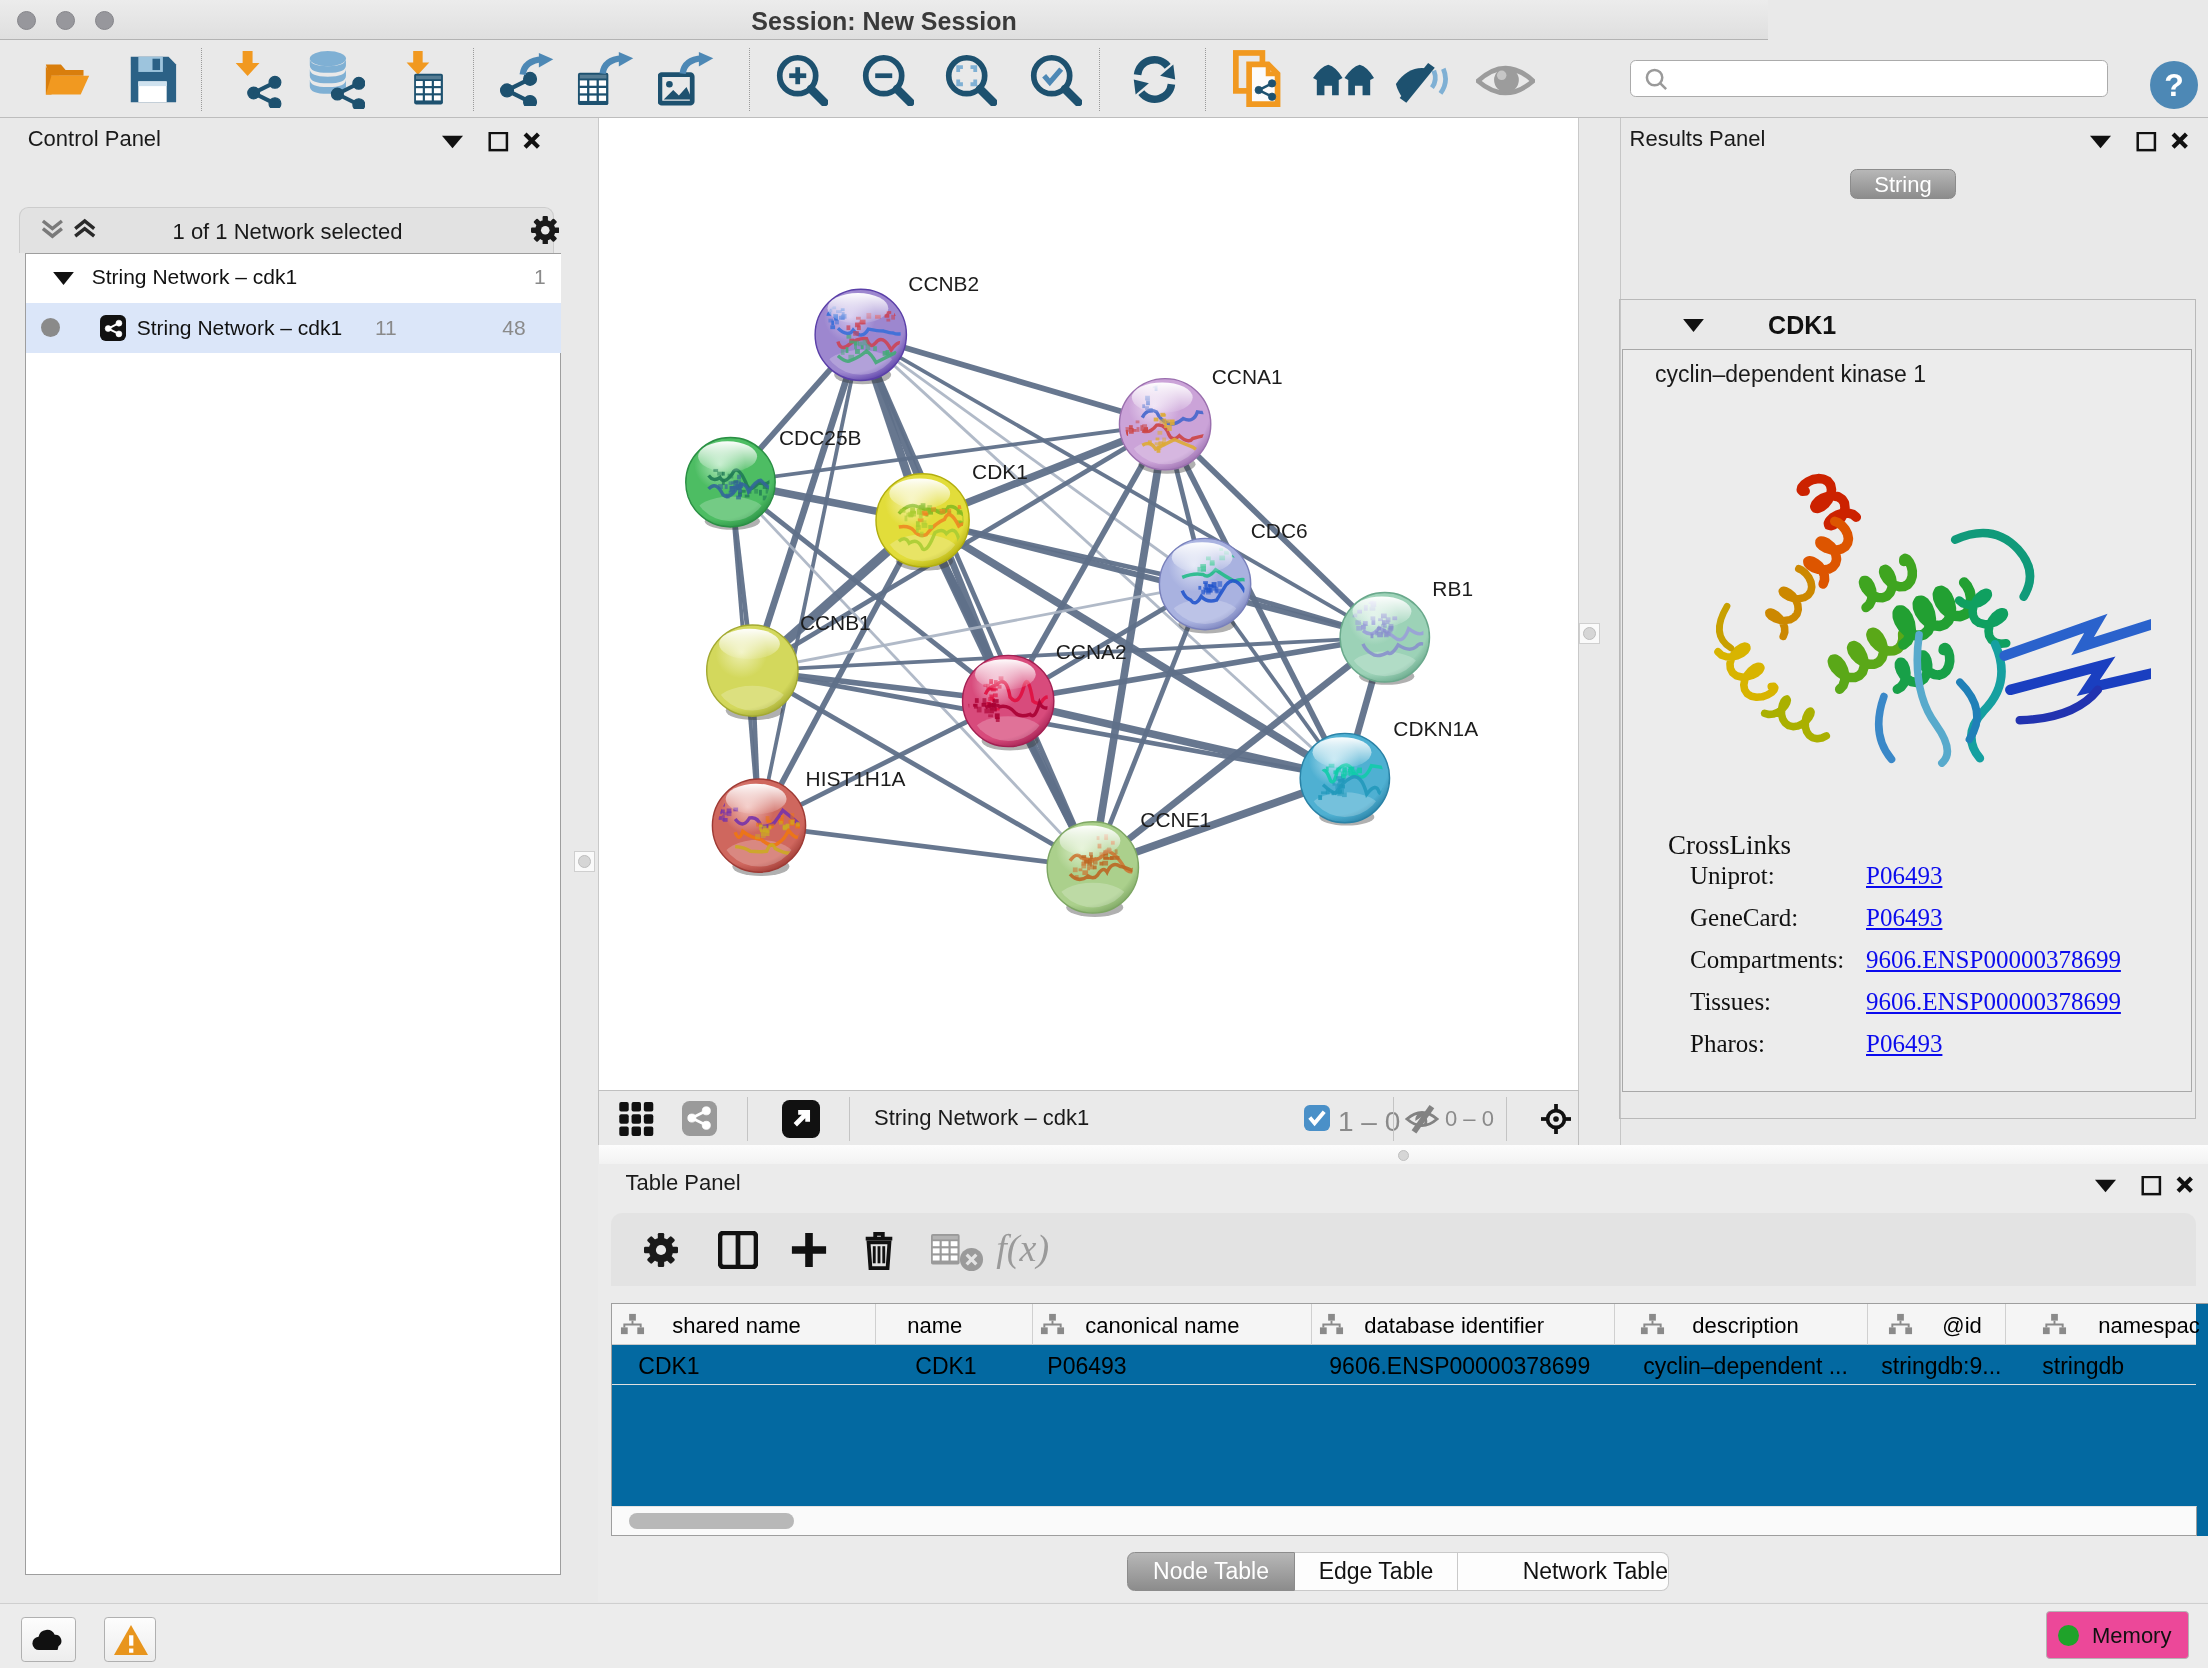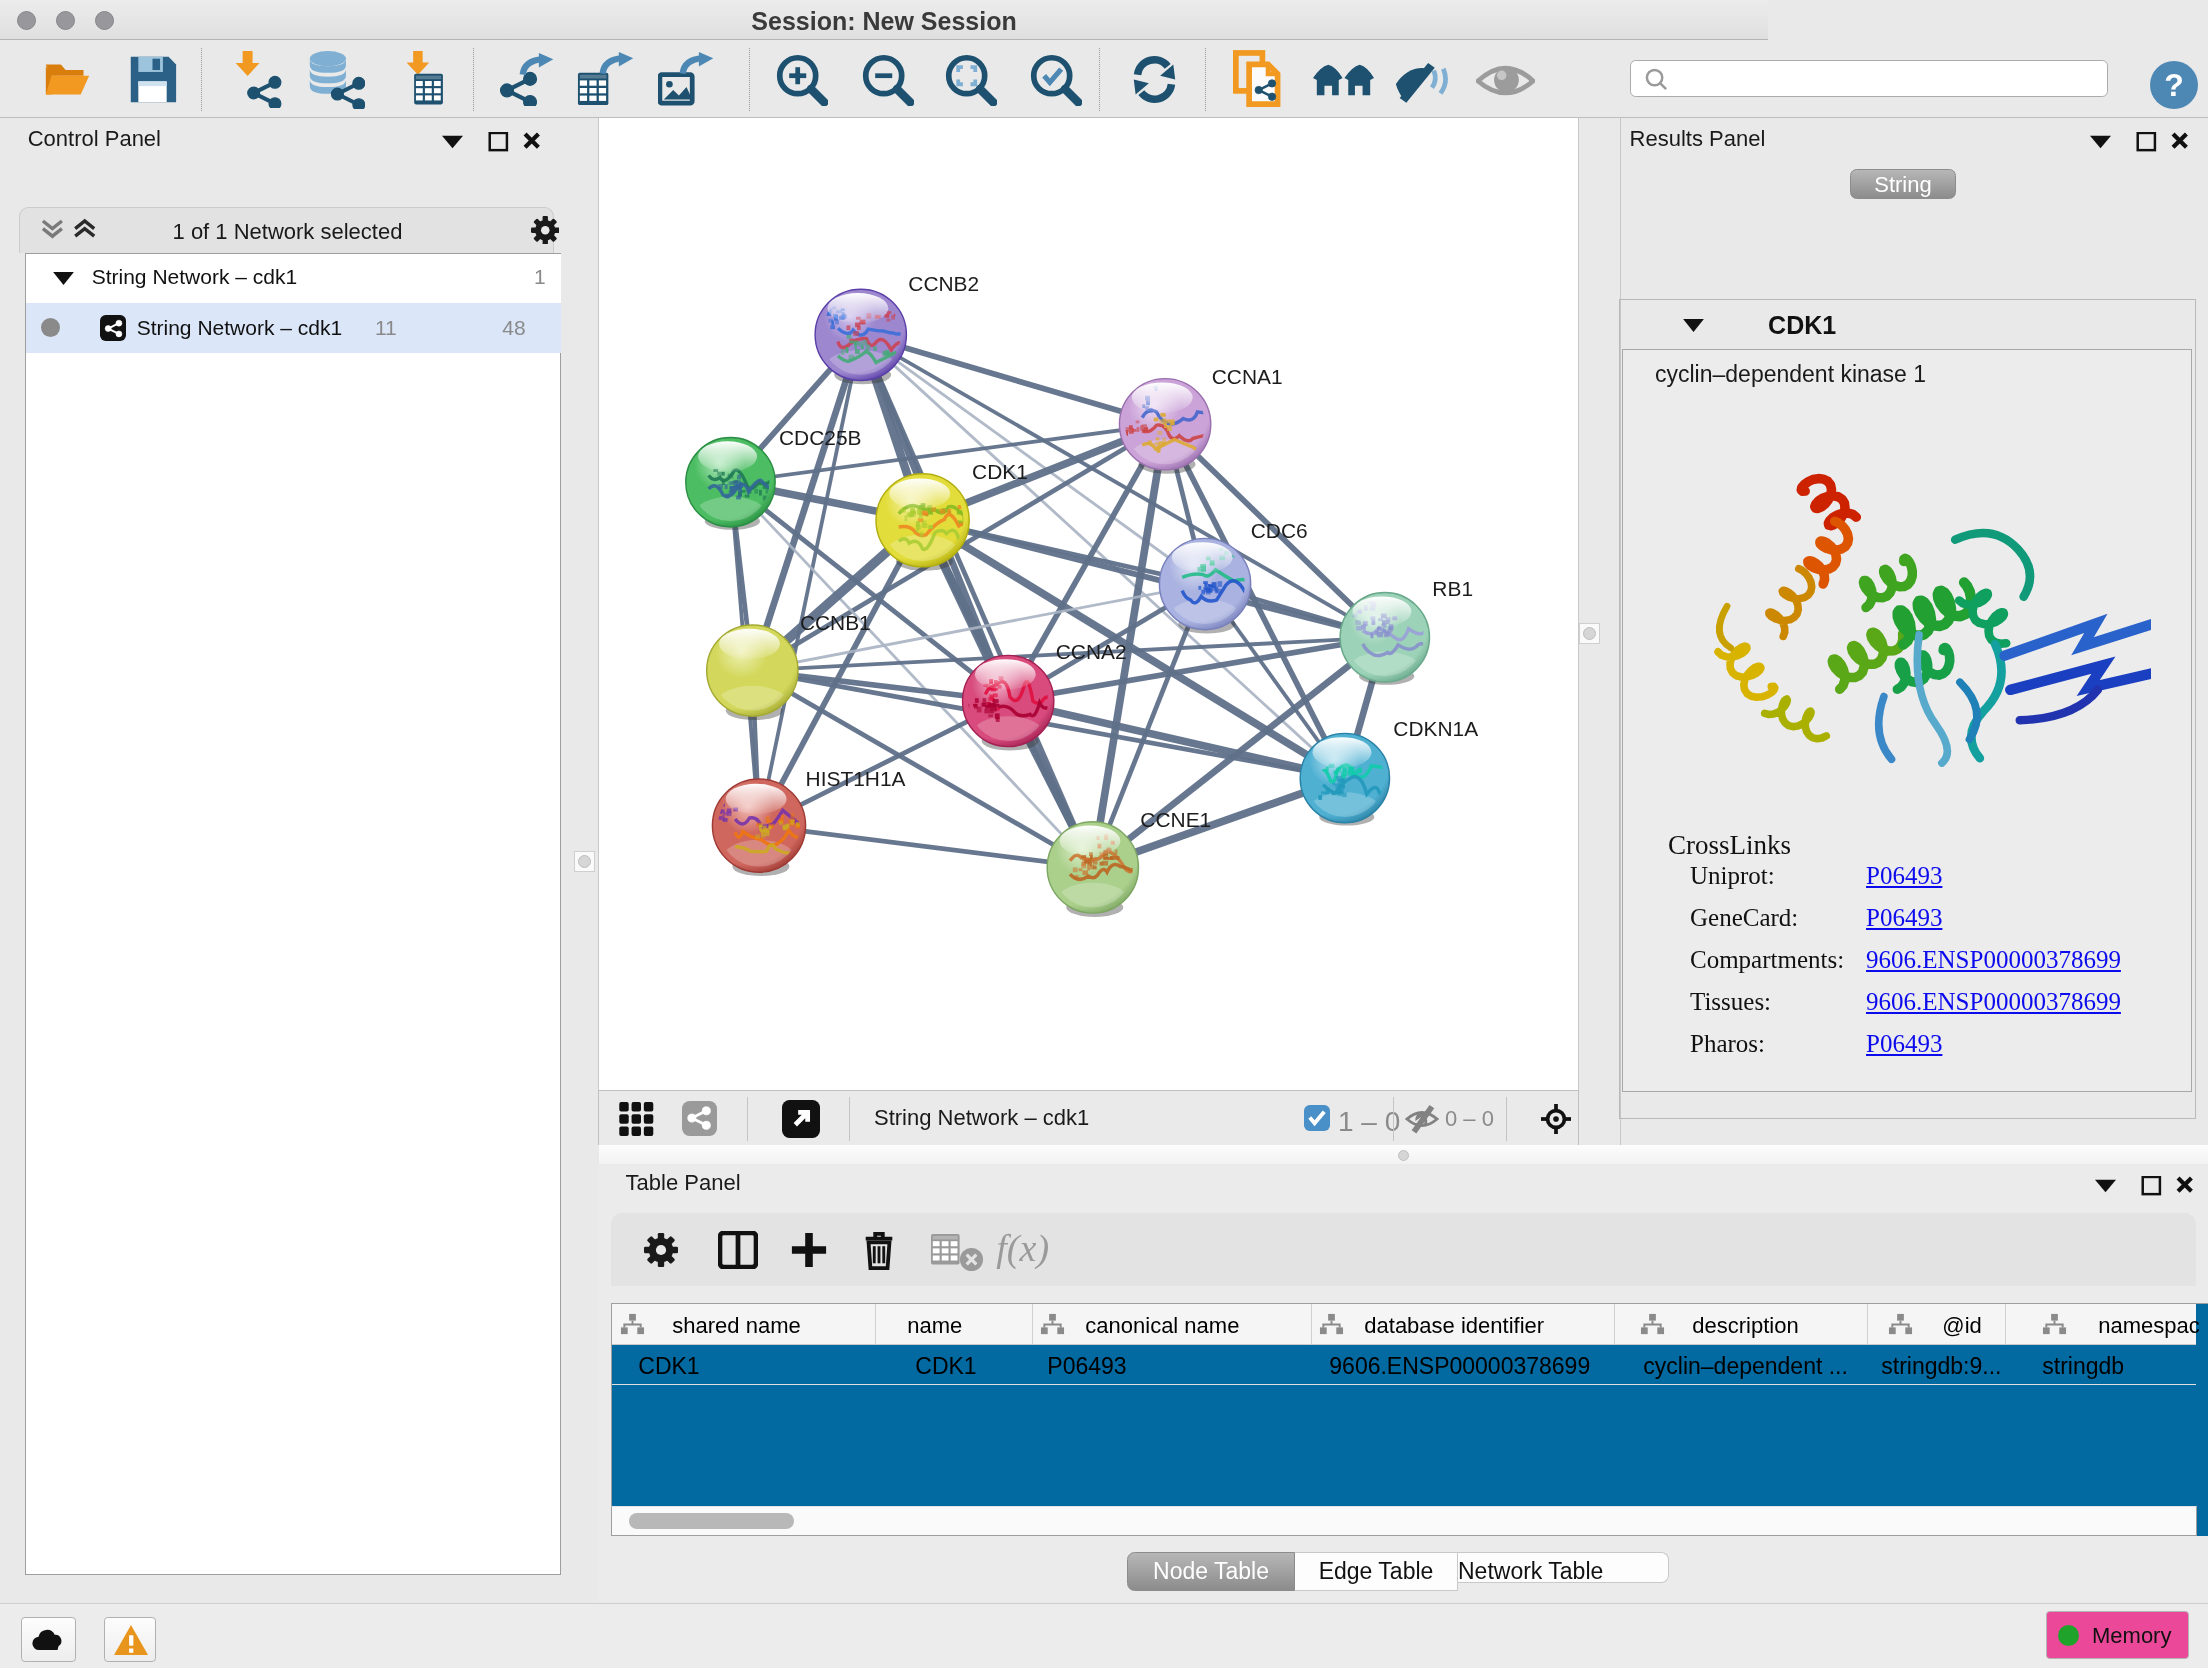--- a/index.html
+++ b/index.html
@@ -1220,21 +1220,21 @@
     </div>
   </div>
 
   <div class="abs" style="left:13.3px;top:342px;width:1586px;height:29.5px;background:#fafafa;border:1px solid #9e9e9e;border-top:1px solid #e3e3e3">
     <div class="abs" style="left:17px;top:5.7px;width:165px;height:16px;border-radius:8.6px;background:#b8b8b8"></div>
   </div>
 
   <div class="abs" style="left:529px;top:388px;height:39px">
     <div class="abs graytab" style="left:0;width:168px;height:39px;border:1px solid #8c8c8c;border-radius:7.6px 0 0 7.6px;font-size:23px;text-align:center;line-height:37px">Node Table</div>
     <div class="abs" style="left:168px;width:163px;height:39px;background:#fdfdfd;border:1px solid #c9c9c9;border-left:none;font-size:23px;text-align:center;line-height:37px;color:#111">Edge Table</div>
-    <div class="abs" style="left:331px;width:211px;height:31px;background:#fdfdfd;border:1px solid #c9c9c9;border-left:none;border-radius:0 7.6px 7.6px 0;font-size:23px;text-align:left;line-height:37px;color:#111">Network Table</div>
+    <div class="abs" style="left:331px;width:211px;height:39px;background:#fdfdfd;border:1px solid #c9c9c9;border-left:none;border-radius:0 7.6px 7.6px 0;font-size:23px;text-align:right;line-height:37px;color:#111">Network Table</div>
   </div>
 </div>
 
 <div id="statusbar" class="abs">
   <div class="abs" style="left:21px;top:13.3px;width:55px;height:45px;background:linear-gradient(#fdfdfd,#ededed);border:1.4px solid #b0b0b0;border-radius:3.8px">
     <svg width="38" height="27" viewBox="0 0 40 28" style="position:absolute;left:7.6px;top:8.6px">
         <path d="M10 24 a7 7 0 0 1 -1 -14 a9 9 0 0 1 17 -2 a6.5 6.5 0 0 1 4 12 l-1 4 z" fill="#111"></path>
       </svg>
   </div>
   <div class="abs" style="left:104px;top:13.3px;width:52px;height:45px;background:linear-gradient(#fdfdfd,#ededed);border:1.4px solid #b0b0b0;border-radius:3.8px">

